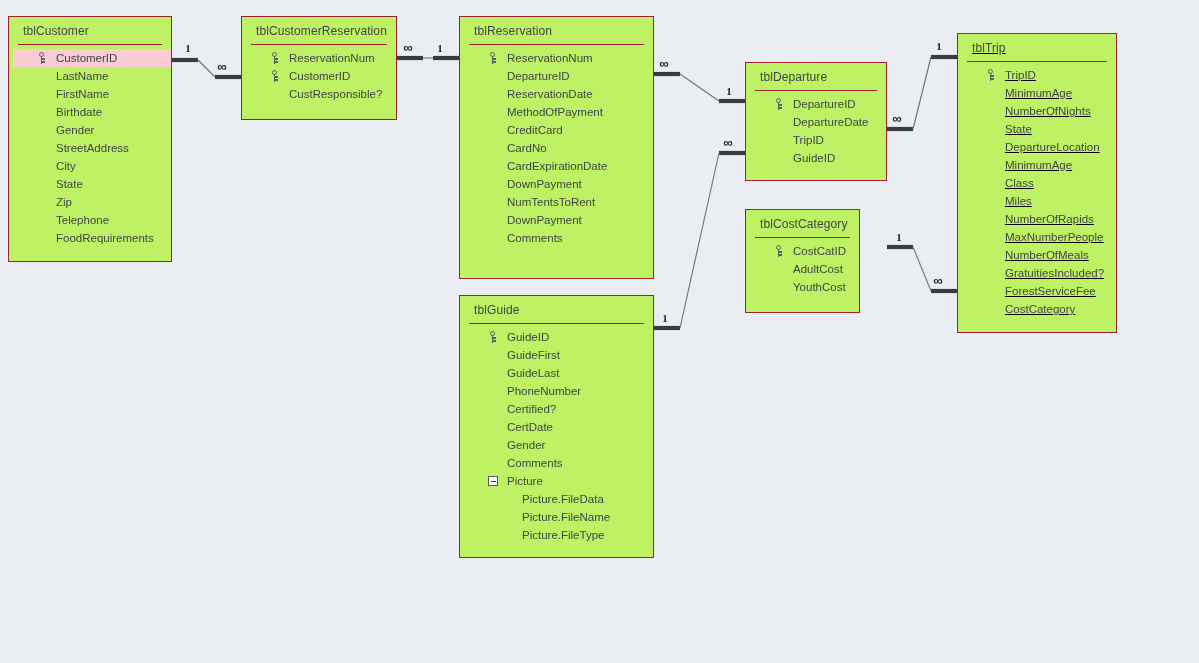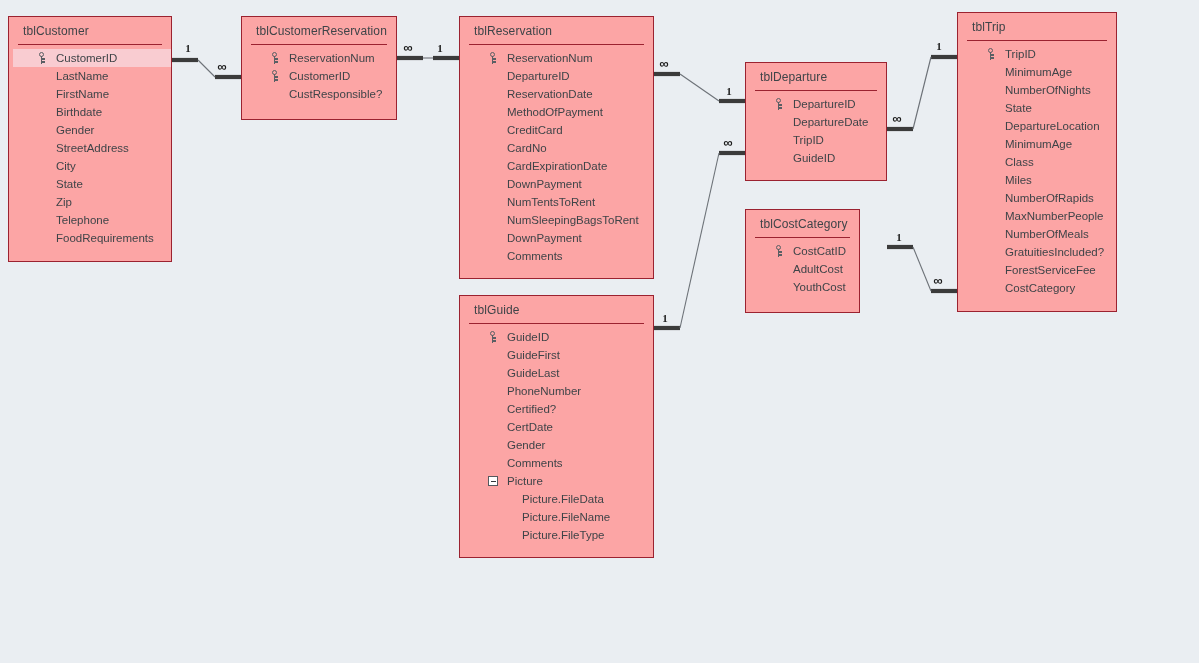--- a/index.html
+++ b/index.html
@@ -49,21 +49,21 @@
   #relationships text.card-inf {
     font-family: "Liberation Sans", sans-serif;
     font-size: 13px;
     font-weight: bold;
     fill: #1d1d1d;
   }
 
   
   .tbl {
     position: absolute;
-    background: #fca5a5;
+    background: #bef264;
     border: 1px solid #9b2230;
     box-sizing: border-box;
   }
   .tbl-title {
     font-size: 12px;
     color: #3f4448;
     padding: 7px 0 6px 14px;
     letter-spacing: .1px;
     white-space: nowrap;
   }
@@ -258,21 +258,20 @@
               <span class="k-t2"></span>
             </span><span>ReservationNum</span></div>
           <div class="field"><span>DepartureID</span></div>
           <div class="field"><span>ReservationDate</span></div>
           <div class="field"><span>MethodOfPayment</span></div>
           <div class="field"><span>CreditCard</span></div>
           <div class="field"><span>CardNo</span></div>
           <div class="field"><span>CardExpirationDate</span></div>
           <div class="field"><span>DownPayment</span></div>
           <div class="field"><span>NumTentsToRent</span></div>
-          <div class="field"><span>NumSleepingBagsToRent</span></div>
           <div class="field"><span>DownPayment</span></div>
           <div class="field"><span>Comments</span></div>
         </div>
       </div>
       <div class="tbl" style="left: 459px; top: 295px; width: 195px; height: 263px;">
         <div class="tbl-title">tblGuide</div>
         <div class="tbl-sep"></div>
         <div class="tbl-fields">
           <div class="field"><span class="key-icon">
               <span class="k-head"></span>
@@ -315,21 +314,21 @@
           <div class="field"><span class="key-icon">
               <span class="k-head"></span>
               <span class="k-shaft"></span>
               <span class="k-t1"></span>
               <span class="k-t2"></span>
             </span><span>CostCatID</span></div>
           <div class="field"><span>AdultCost</span></div>
           <div class="field"><span>YouthCost</span></div>
         </div>
       </div>
-      <div class="tbl" style="left: 957px; top: 12px; width: 160px; height: 300px;">
+      <div class="tbl" style="left: 957px; top: 33px; width: 160px; height: 300px; text-decoration: underline;">
         <div class="tbl-title">tblTrip</div>
         <div class="tbl-sep"></div>
         <div class="tbl-fields">
           <div class="field"><span class="key-icon">
               <span class="k-head"></span>
               <span class="k-shaft"></span>
               <span class="k-t1"></span>
               <span class="k-t2"></span>
             </span><span>TripID</span></div>
           <div class="field"><span>MinimumAge</span></div>

